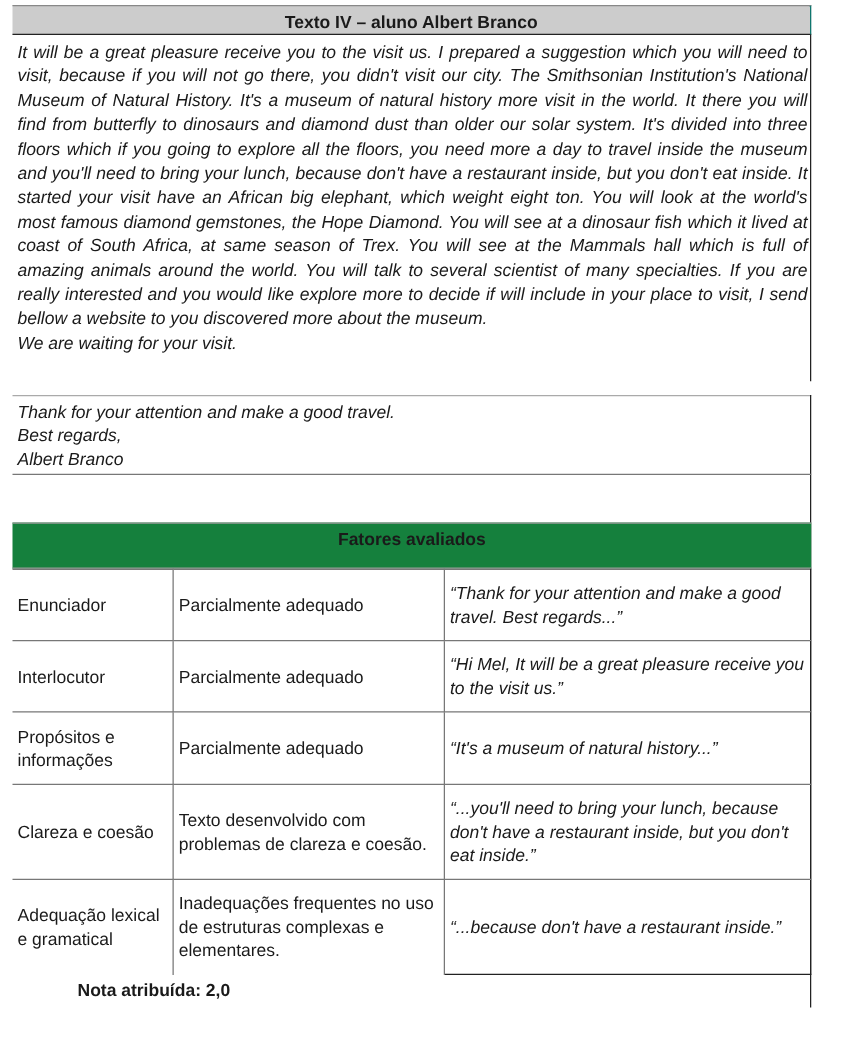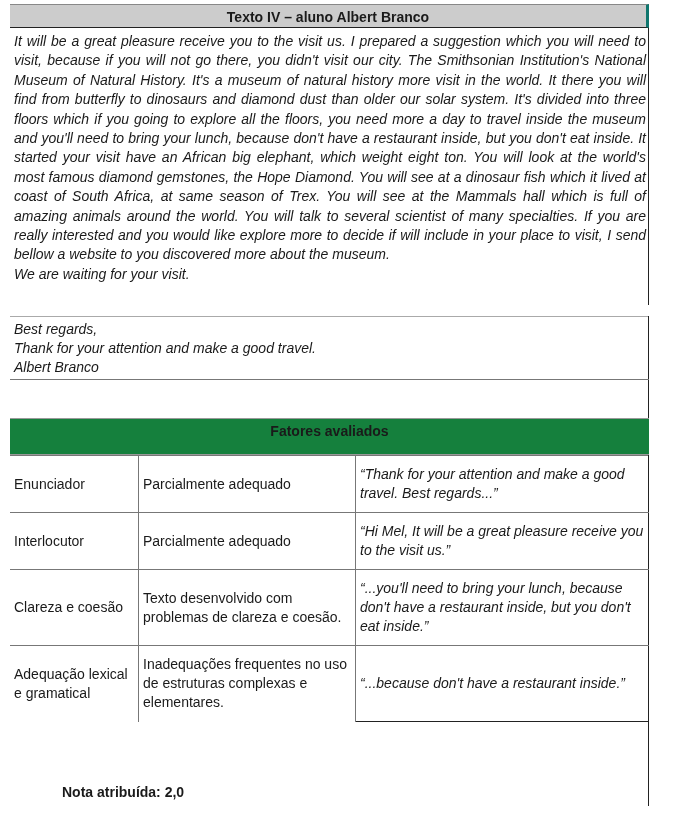--- a/index.html
+++ b/index.html
@@ -1,20 +1,20 @@
 <!DOCTYPE html>
 <html><head>
 <meta charset="utf-8">
 <style>
   html, body { margin:0; padding:0; background:#ffffff; }
   body { width:674px; height:830px; position:relative; overflow:hidden;
          font-family:"Liberation Sans", sans-serif; color:#1a1a1a; font-size:14px; }
   .title-bar { position:absolute; left:10px; top:4px; width:639px; height:24px;
                background:#cccccc; border-top:1px solid #888; border-bottom:1px solid #222;
-               border-right:3px solid #0f766e; text-align:center; font-weight:bold; font-size:14px;
+               border-right:1px solid #0f766e; text-align:center; font-weight:bold; font-size:14px;
                line-height:24px; box-sizing:border-box; }
   .letter { position:absolute; left:14px; top:32px; width:632px; font-style:italic;
             font-size:14px; line-height:19.4px; text-align:justify; }
   .letter p { margin:0; }
   .right-rule { position:absolute; left:648px; width:1px; background:#222; }
   .hrule { position:absolute; left:10px; width:639px; height:1px; background:#999; }
   .closing { position:absolute; left:14px; top:320px; font-style:italic; font-size:14px; line-height:19px; }
   .closing div { margin:0; }
   .fat-header { position:absolute; left:10px; top:418px; width:639px; height:37px;
                 background:#15803d; border-top:1px solid #999; border-bottom:1px solid #999;
@@ -42,41 +42,46 @@
 <div class="letter">
   <p>It will be a great pleasure receive you to the visit us. I prepared a suggestion which you will need to visit, because if you will not go there, you didn't visit our city. The Smithsonian Institution's National Museum of Natural History. It's a museum of natural history more visit in the world. It there you will find from butterfly to dinosaurs and diamond dust than older our solar system. It's divided into three floors which if you going to explore all the floors, you need more a day to travel inside the museum and you'll need to bring your lunch, because don't have a restaurant inside, but you don't eat inside. It started your visit have an African big elephant, which weight eight ton. You will look at the world's most famous diamond gemstones, the Hope Diamond. You will see at a dinosaur fish which it lived at coast of South Africa, at same season of Trex. You will see at the Mammals hall which is full of amazing animals around the world. You will talk to several scientist of many specialties. If you are really interested and you would like explore more to decide if will include in your place to visit, I send bellow a website to you discovered more about the museum.</p>
   <p>We are waiting for your visit.</p>
 </div>
 
 <div class="right-rule" style="top:28px;height:277px;"></div>
 <div class="hrule" style="top:316px;background:#aaa;"></div>
 <div class="right-rule" style="top:316px;height:490px;"></div>
 
 <div class="closing">
+  <div>Thank for your attention and make a good travel.</div>
   <div>Best regards,</div>
-  <div>Thank for your attention and make a good travel.</div>
   <div>Albert Branco</div>
 </div>
 
 <div class="hrule" style="top:379px;background:#777;"></div>
 
 <div class="fat-header">Fatores avaliados</div>
 
 <table class="factors">
   <tbody>
       <tr class="r1">
     <td class="c1">Enunciador</td>
     <td class="c2">Parcialmente adequado</td>
     <td class="c3">“Thank for your attention and make a good travel. Best regards...”</td>
   </tr>
   <tr class="r2">
     <td class="c1">Interlocutor</td>
     <td class="c2">Parcialmente adequado</td>
     <td class="c3">“Hi Mel, It will be a great pleasure receive you to the visit us.”</td>
   </tr>
+  <tr class="r3">
+    <td class="c1">Propósitos e informações</td>
+    <td class="c2">Parcialmente adequado</td>
+    <td class="c3">“It's a museum of natural history...”</td>
+  </tr>
   <tr class="r4">
     <td class="c1">Clareza e coesão</td>
     <td class="c2">Texto desenvolvido com problemas de clareza e coesão.</td>
     <td class="c3">“...you'll need to bring your lunch, because don't have a restaurant inside, but you don't eat inside.”</td>
   </tr>
   <tr class="r5">
     <td class="c1">Adequação lexical e gramatical</td>
     <td class="c2">Inadequações frequentes no uso de estruturas complexas e elementares.</td>
     <td class="c3">“...because don't have a restaurant inside.”</td>
   </tr>

